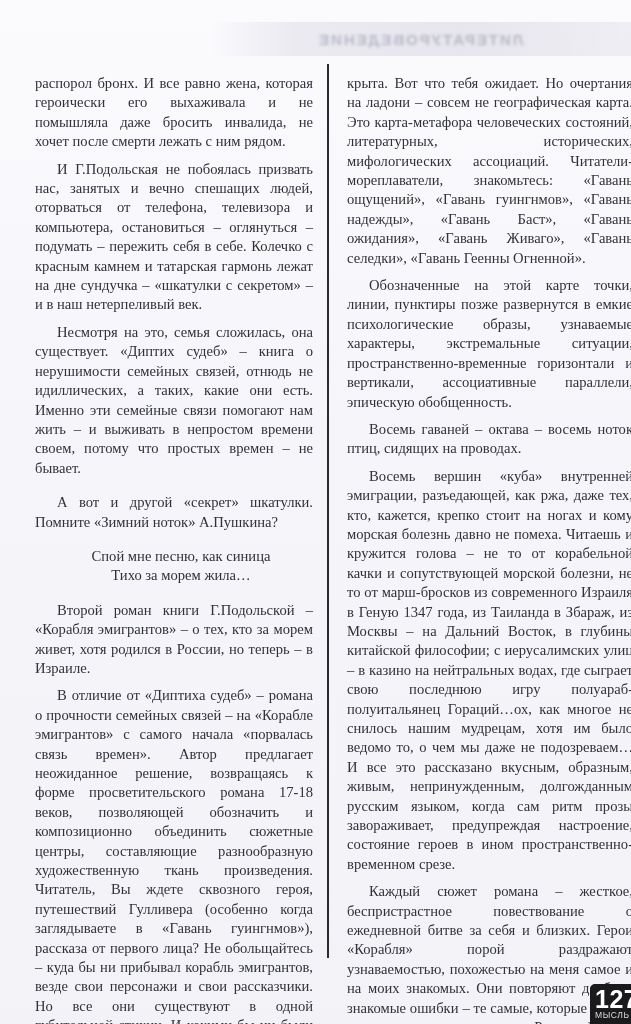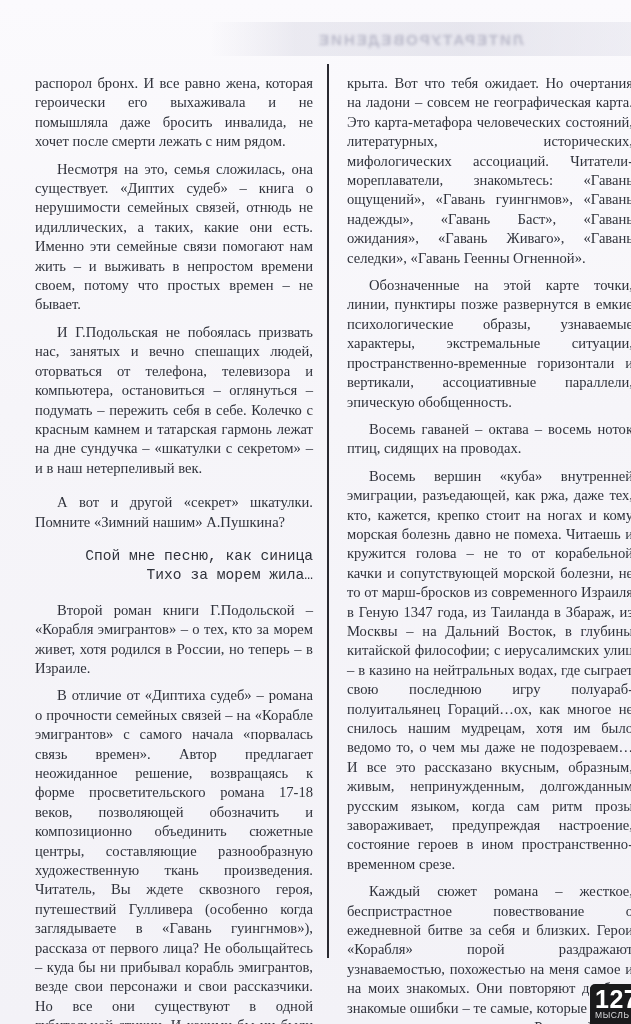--- a/index.html
+++ b/index.html
@@ -32,21 +32,21 @@
     color:#2f323b;
     font-size:14.6px;line-height:19.4px;
     text-align:justify;
   }
   .col-left{left:27px;width:294px;}
   .col-right{left:339px;width:302px;} 
   .col p{margin:8px;}
   .col p.indent{text-indent:22px;}
   .col p.gap{margin-top:15px;}
   .col p.verse{
-    text-align:right;margin-left:22px;white-space:pre-line;font-family:Liberation Mono, monospace;
+    text-align:center;margin-left:22px;white-space:pre-line;
   }
   .divider{
     position:absolute;left:327px;top:64px;width:2px;height:894px;
     background:#2a2a31;
   }
   .page-badge{
     position:absolute;left:590px;top:984px;width:52px;height:52px;
     border-radius:5px;
     display:flex;flex-direction:column;align-items:flex-start;
     padding-top:5px;padding-left:5px;box-sizing:border-box;
@@ -66,23 +66,23 @@
 <body>
 
 <div class="page">
 
   <div class="ghost-band">
     <span>ЛИТЕРАТУРОВЕДЕНИЕ</span>
   </div>
 
   <div class="col col-left">
     <p class="body-par">распорол бронх. И все равно жена, которая героически его выхаживала и не помышляла даже бросить инвалида, не хочет после смерти лежать с ним рядом.</p>
+    <p class="body-par indent">И Г.Подольская не побоялась призвать нас, занятых и вечно спешащих людей, оторваться от телефона, телевизора и компьютера, остановиться – оглянуться – подумать – пережить себя в себе. Колечко с красным камнем и татарская гармонь лежат на дне сундучка – «шкатулки с секретом» – и в наш нетерпеливый век.</p>
     <p class="body-par indent">Несмотря на это, семья сложилась, она существует. «Диптих судеб» – книга о нерушимости семейных связей, отнюдь не идиллических, а таких, какие они есть. Именно эти семейные связи помогают нам жить – и выживать в непростом времени своем, потому что простых времен – не бывает.</p>
-    <p class="body-par indent">И Г.Подольская не побоялась призвать нас, занятых и вечно спешащих людей, оторваться от телефона, телевизора и компьютера, остановиться – оглянуться – подумать – пережить себя в себе. Колечко с красным камнем и татарская гармонь лежат на дне сундучка – «шкатулки с секретом» – и в наш нетерпеливый век.</p>
-    <p class="body-par indent gap">А вот и другой «секрет» шкатулки. Помните «Зимний нашим» А.Пушкина?</p>
+    <p class="body-par indent gap">А вот и другой «секрет» шкатулки. Помните «Зимний ноток» А.Пушкина?</p>
     <p class="verse gap">Спой мне песню, как синица
 Тихо за морем жила…</p>
     <p class="body-par indent gap">Второй роман книги Г.Подольской – «Корабля эмигрантов» – о тех, кто за морем живет, хотя родился в России, но теперь – в Израиле.</p>
     <p class="body-par indent">В отличие от «Диптиха судеб» – романа о прочности семейных связей – на «Корабле эмигрантов» с самого начала «порвалась связь времен». Автор предлагает неожиданное решение, возвращаясь к форме просветительского романа 17-18 веков, позволяющей обозначить и композиционно объединить сюжетные центры, составляющие разнообразную художественную ткань произведения. Читатель, Вы ждете сквозного героя, путешествий Гулливера (особенно когда заглядываете в «Гавань гуингнмов»), рассказа от первого лица? Не обольщайтесь – куда бы ни прибывал корабль эмигрантов, везде свои персонажи и свои рассказчики. Но все они существуют в одной губительной стихии. И какими бы ни были эти прибежища, их герои все равно спешат на корабль, как на свой остров спасения. Корабль – самое устойчивое убежище эмигрантов.</p>
 
   </div>
 
   <div class="divider"></div>
 
   <div class="col col-right">

